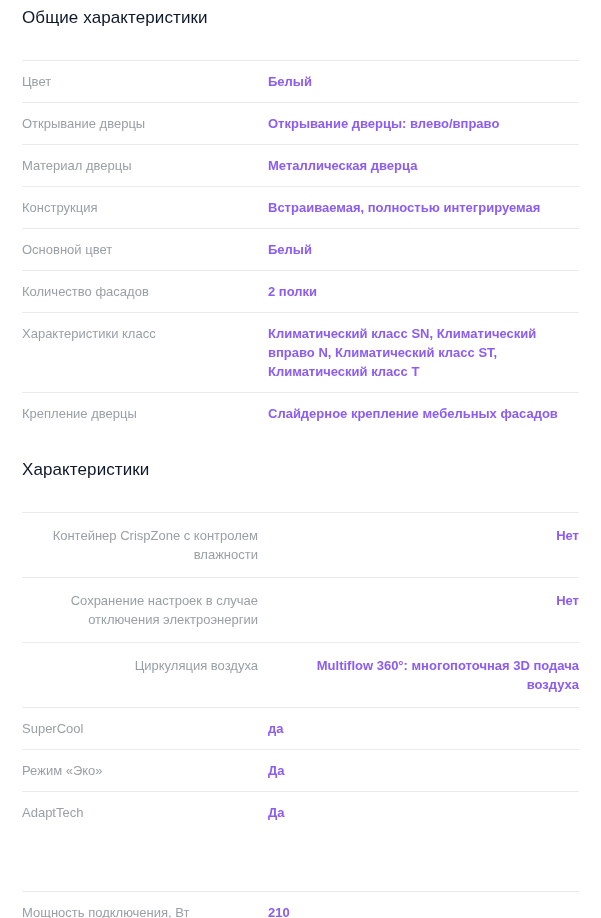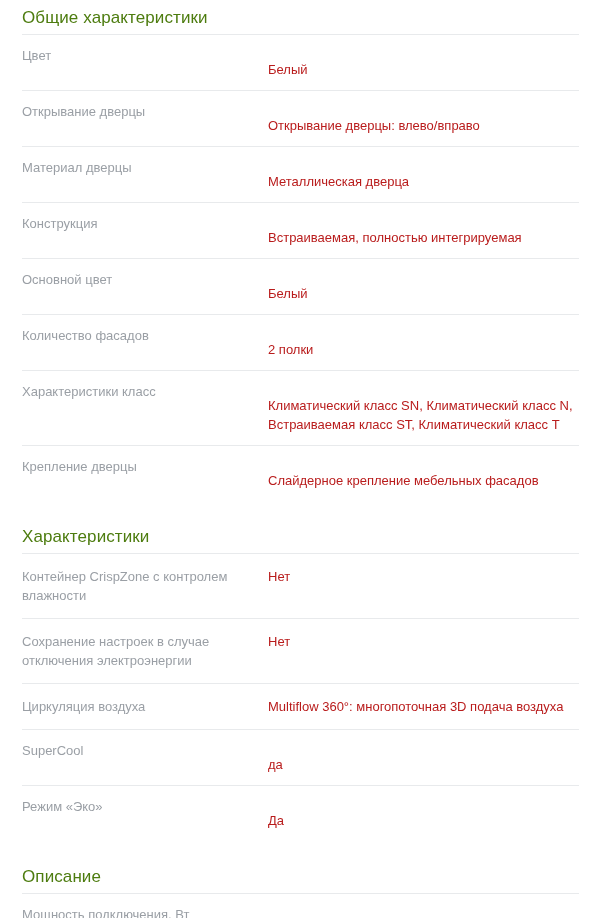--- a/index.html
+++ b/index.html
@@ -18,66 +18,67 @@
     width: 601px;
     box-sizing: border-box;
     padding: 0 22px;
   }
   .section {
     margin: 0;
   }
   .section-title {
     font-size: 17px;
     font-weight: 400;
-    color: #4d7c0f;
+    color: #0f172a;
     letter-spacing: 0.1px;
     padding: 0;
     margin: 0;
     line-height: 20px;
   }
   .section-first .section-title {
     padding-top: 8px;
   }
   .section-gap {
     height: 26px;
   }
   .spec-table {
     width: 100%;
     border-collapse: collapse;
-    margin-top: 6px;
+    margin-top: 32px;
   }
   .spec-row {
     border-top: 1px solid #e8eaec;
   }
   .spec-row:first-child {
     border-top: 1px solid #e8eaec;
   }
   .spec-name {
     width: 246px;
     box-sizing: border-box;
     padding: 11px 10px 11px 0;
     vertical-align: top;
     font-size: 13px;
     font-weight: 400;
     color: #9a9fa5;
     line-height: 19px;
   }
   .spec-value {
     box-sizing: border-box;
-    padding: 25px 0 11px 0;
+    padding: 11px 0 11px 0;
     vertical-align: top;
     font-size: 13px;
-    font-weight: normal;
-    color: #b91c1c;
+    font-weight: bold;
+    color: #8b5cf6;
     line-height: 19px;
   }
   .tall .spec-name,
   .tall .spec-value {
     padding-top: 13px;
     padding-bottom: 13px;
+    text-align: right;
   }
 </style>
 </head>
 <body>
 
 <div class="page">
 
   <div class="section section-first">
     <h2 class="section-title">Общие характеристики</h2>
     <table class="spec-table">
@@ -101,21 +102,21 @@
         <tr class="spec-row">
           <td class="spec-name">Основной цвет</td>
           <td class="spec-value">Белый</td>
         </tr>
         <tr class="spec-row">
           <td class="spec-name">Количество фасадов</td>
           <td class="spec-value">2 полки</td>
         </tr>
         <tr class="spec-row">
           <td class="spec-name">Характеристики класс</td>
-          <td class="spec-value">Климатический класс SN, Климатический класс N, Встраиваемая класс ST, Климатический класс Т</td>
+          <td class="spec-value">Климатический класс SN, Климатический вправо N, Климатический класс ST, Климатический класс Т</td>
         </tr>
         <tr class="spec-row">
           <td class="spec-name">Крепление дверцы</td>
           <td class="spec-value">Слайдерное крепление мебельных фасадов</td>
         </tr>
       </tbody>
     </table>
   </div>
 
   <div class="section-gap"></div>
@@ -137,28 +138,31 @@
           <td class="spec-value">Multiflow 360°: многопоточная 3D подача воздуха</td>
         </tr>
         <tr class="spec-row">
           <td class="spec-name">SuperCool</td>
           <td class="spec-value">да</td>
         </tr>
         <tr class="spec-row">
           <td class="spec-name">Режим «Эко»</td>
           <td class="spec-value">Да</td>
         </tr>
+        <tr class="spec-row">
+          <td class="spec-name">AdaptTech</td>
+          <td class="spec-value">Да</td>
+        </tr>
       </tbody>
     </table>
   </div>
 
   <div class="section-gap"></div>
 
   <div class="section">
-    <h2 class="section-title">Описание</h2>
     <table class="spec-table">
       <tbody>
         <tr class="spec-row">
           <td class="spec-name">Мощность подключения, Вт</td>
           <td class="spec-value">210</td>
         </tr>
       </tbody>
     </table>
   </div>
 

